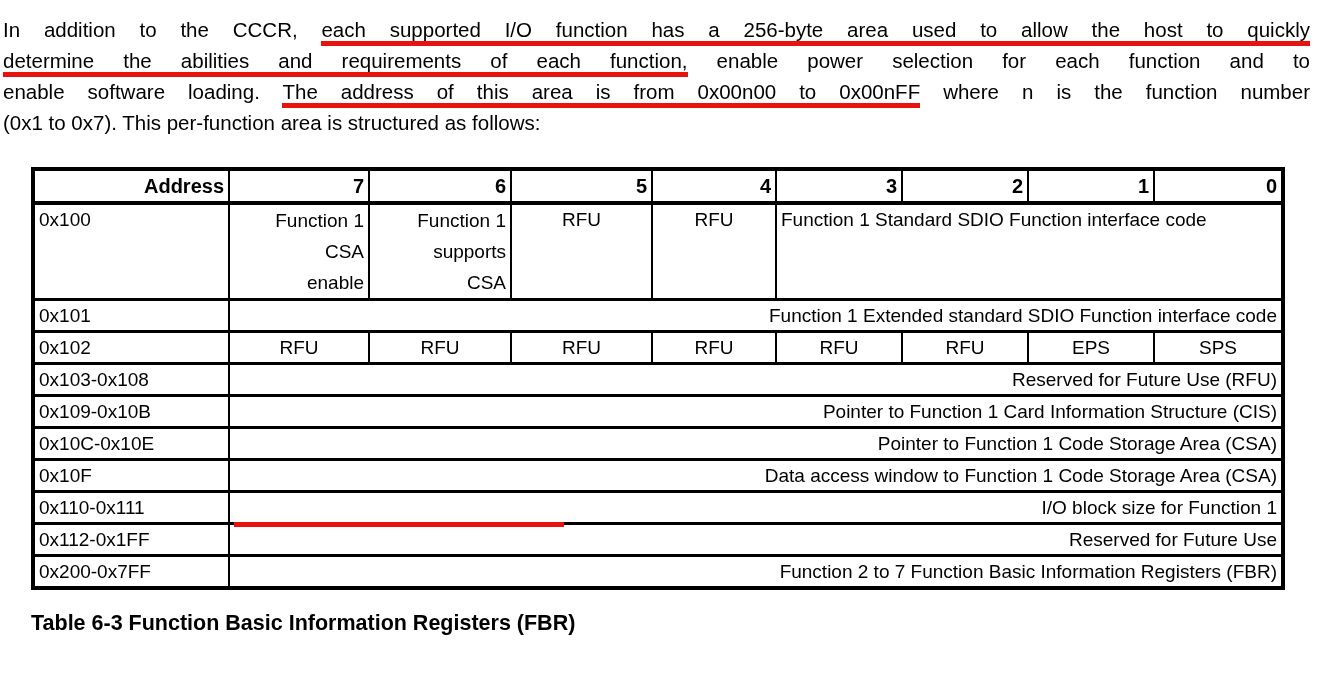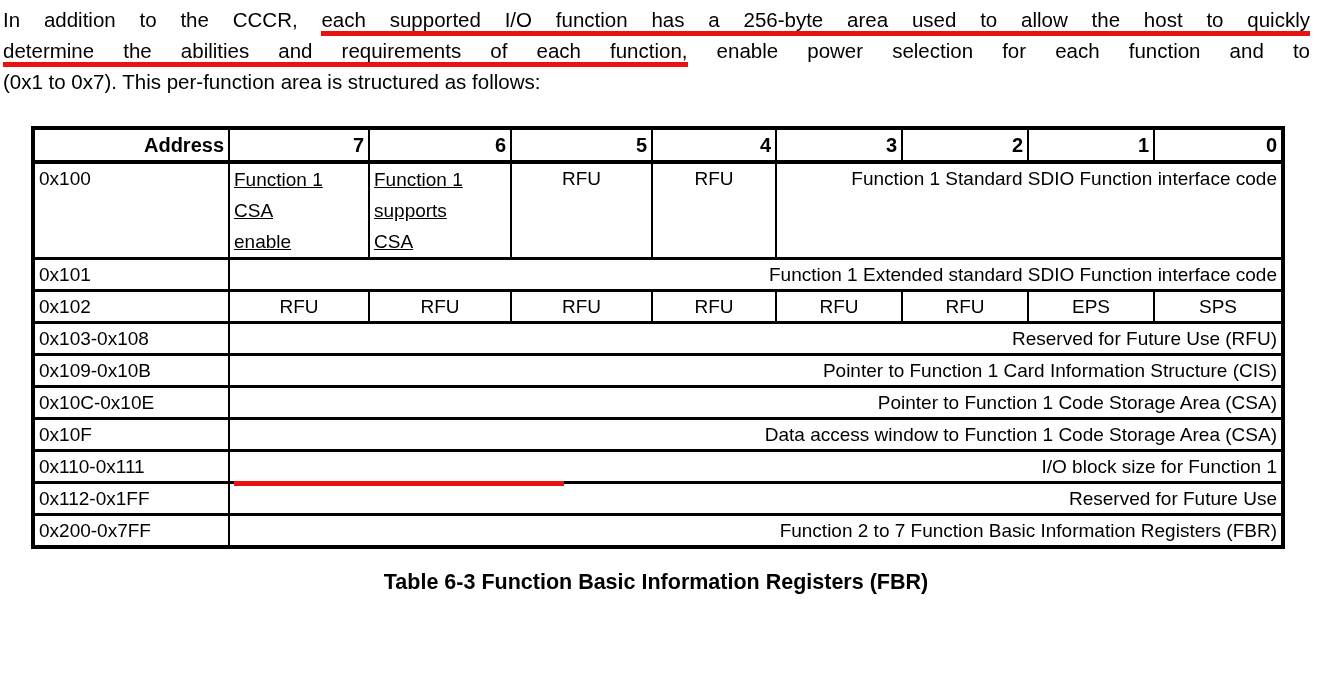--- a/index.html
+++ b/index.html
@@ -6,21 +6,21 @@
   * { box-sizing: border-box; margin: 0; padding: 0; }
   html, body { background: #fff; }
   body {
     width: 1321px; height: 673px;
     font-family: "Liberation Sans", "DejaVu Sans", sans-serif;
     color: var(--ink);
     overflow: hidden;
   }
 
   
-  .paragraph { padding: 4px 0 0 3px; width: 1310px; font-size: 20.5px; line-height: 31px; }
+  .paragraph { padding: 4px 0 0 3px; width: 1310px; font-size: 20.5px; line-height: 31px; margin-top: 10px; }
   .pline { text-align: justify; text-align-last: justify; height: 31px; white-space: nowrap; }
   .pline.last { text-align: left; text-align-last: left; }
   .red-ul { border-bottom: 5px solid var(--red); }
 
   
   table.fbr {
     margin: 29px 0 0 31px;
     width: 1250px;
     table-layout: fixed;
     border-collapse: collapse;
@@ -42,45 +42,45 @@
     text-align: right;
     border-bottom-width: 4px;
   }
   table.fbr td { font-size: 19px; line-height: 29px; }
   tr.row-tall { height: 94px; }
   tr.row-std  { height: 31px; }
   td.addr { text-align: left; }
   td.desc { text-align: right; padding-left: 9px; }
   td.bitcell { text-align: center; }
   td.small-cell { font-size: 17px; }
-  td.small-cell .cl { line-height: 31px; text-align: left; text-decoration: underline; }
-  td.span-cell { text-align: right; line-height: 31px; margin-top: 48px; }
+  td.small-cell .cl { line-height: 31px; text-align: right; }
+  td.span-cell { text-align: left; line-height: 31px; margin-top: 48px; }
   td.rel { position: relative; }
   .table-red-underline {
     position: absolute; left: 4px; bottom: -5px;
     width: 330px; height: 5px;
     background: var(--red); z-index: 3;
   }
 
   
   .caption {
     margin: 18px 0 0 31px;
     width: 1250px;
-    text-align: center;
     font-weight: bold;
     font-size: 21.5px;
     line-height: 31px;
   }
 </style>
 </head>
 <body>
 
 <div class="paragraph">
   <div class="pline"><span>In addition to the CCCR, </span><span class="red-ul">each supported I/O function has a 256-byte area used to allow the host to quickly</span></div>
   <div class="pline"><span class="red-ul">determine the abilities and requirements of each function,</span><span> enable power selection for each function and to</span></div>
+  <div class="pline"><span>enable software loading. </span><span class="red-ul">The address of this area is from 0x00n00 to 0x00nFF</span><span> where n is the function number</span></div>
   <div class="pline last">(0x1 to 0x7). This per-function area is structured as follows:</div>
 </div>
 
 <table class="fbr">
   <colgroup>
     <col style="width:196px">
       <col style="width:140px">
       <col style="width:142px">
       <col style="width:141px">
     <col style="width:124px">

